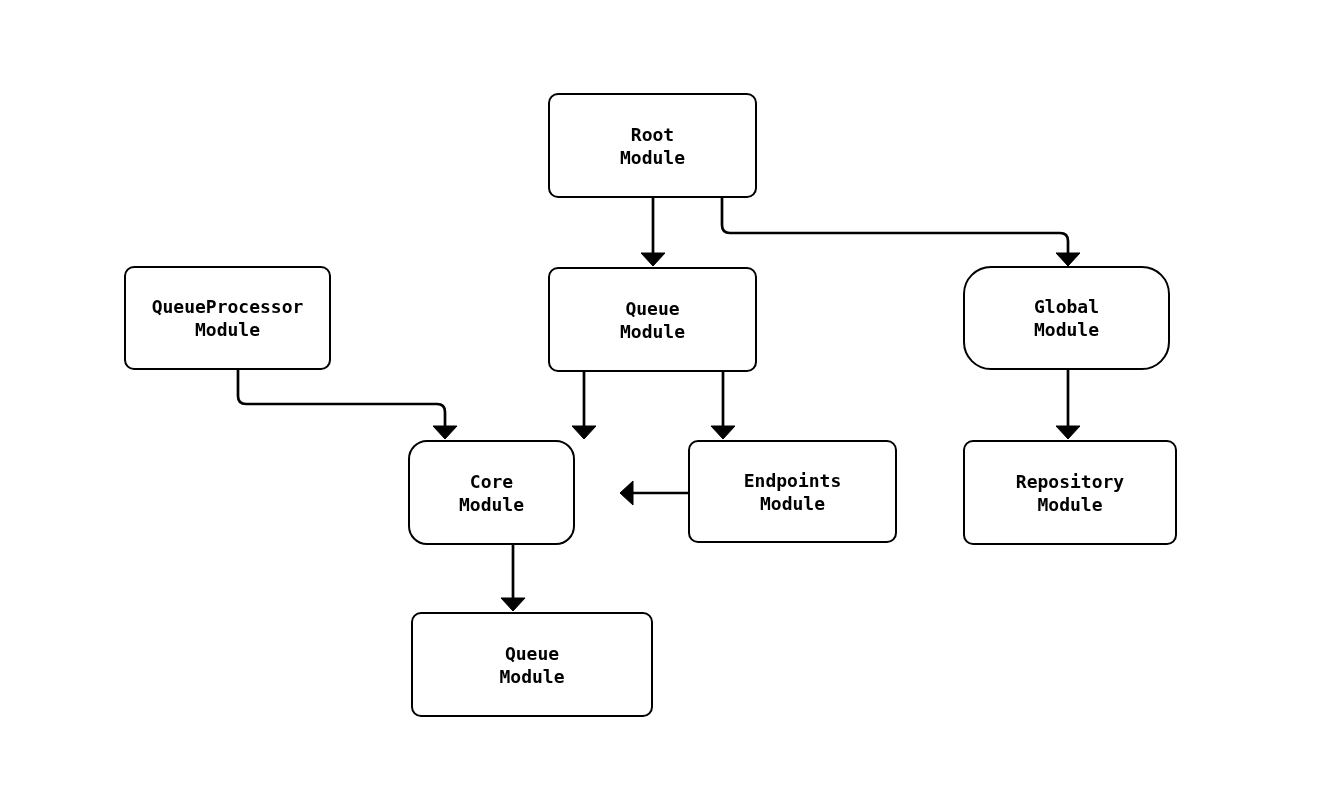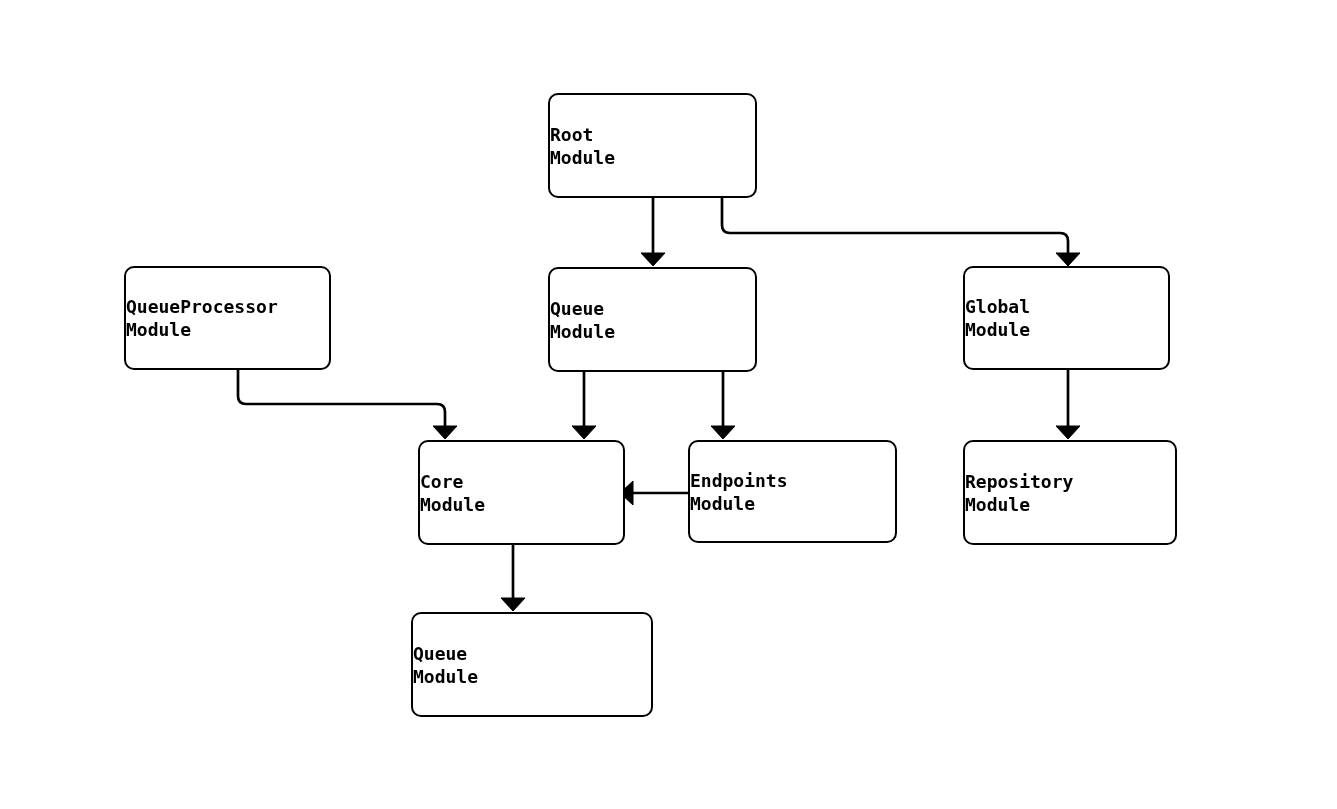--- a/index.html
+++ b/index.html
@@ -32,36 +32,36 @@
     stroke-width: 1;
   }
   .node {
     position: absolute;
     box-sizing: border-box;
     background: #ffffff;
     border: 2.7px solid #000000;
     border-radius: 10px;
     display: flex;
     flex-direction: column;
-    align-items: flex-start;
+    align-items: center;
     justify-content: center;
     font-family: "DejaVu Sans Mono", "Liberation Mono", monospace;
     font-weight: 700;
     font-size: 18px;
     line-height: 23px;
     color: #000000;
     text-align: center;
   }
   .node span { display: block; }
 
   #node-root          { left: 548px; top:  93px; width: 209px; height: 105px; }
   #node-server        { left: 548px; top: 267px; width: 209px; height: 105px; }
   #node-queueprocessor{ left: 124px; top: 266px; width: 207px; height: 104px; }
-  #node-global        { left: 963px; top: 266px; width: 207px; height: 104px; }
-  #node-core          { left: 418px; top: 440px; width: 207px; height: 105px; }
+  #node-global        { left: 963px; top: 266px; width: 207px; height: 104px; border-radius: 28px; }
+  #node-core          { left: 408px; top: 440px; width: 167px; height: 105px; border-radius: 19px; }
   #node-endpoints     { left: 688px; top: 440px; width: 209px; height: 103px; }
   #node-repository    { left: 963px; top: 440px; width: 214px; height: 105px; }
   #node-queue         { left: 411px; top: 612px; width: 242px; height: 105px; }
 </style>
 </head>
 <body>
 
 <div id="canvas">
 
   <svg id="edges" viewBox="0 0 1337 809" xmlns="http://www.w3.org/2000/svg">

